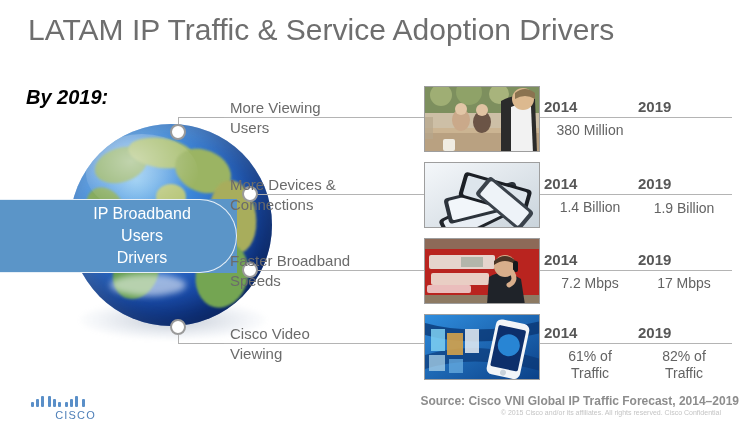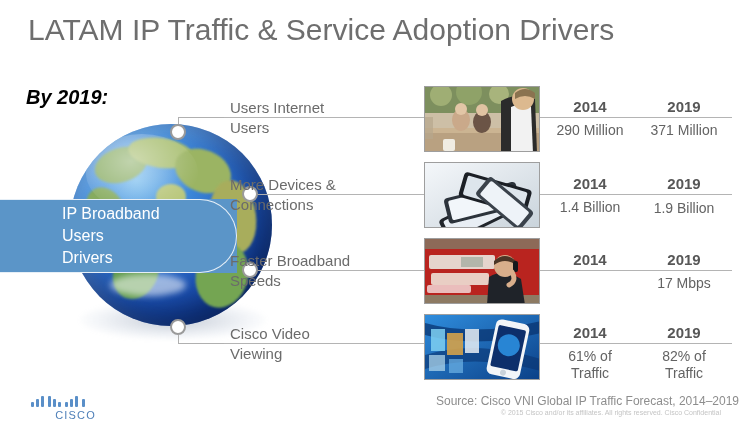--- a/index.html
+++ b/index.html
@@ -112,20 +112,21 @@
     border-top-right-radius: 37px;
     border-bottom-right-radius: 37px;
     border: 1px solid rgba(255,255,255,0.85);
     border-left: none;
     box-sizing: border-box;
   }
   .banner-text {
     position: absolute;
     left: 62px; top: 203px;
     width: 160px;
+    text-align: center;
     color: #ffffff;
     font-size: 16px;
     line-height: 22px;
   }
 
   
   .conn { position: absolute; background: #b0b0b0; }
   .conn-v { width: 1px; }
   .conn-h { height: 1px; }
   .node {
@@ -154,21 +155,21 @@
     border: 1px solid #9e9e9e;
     box-sizing: border-box;
     overflow: hidden;
     background: #cccccc;
   }
   .thumb svg { display: block; }
 
   .col-year {
     position: absolute;
     width: 92px;
-    text-align: center;
+    text-align: left;
     font-size: 15px;
     font-weight: bold;
     color: #575757;
   }
   .col-val {
     position: absolute;
     width: 92px;
     text-align: center;
     font-size: 14px;
     color: #636363;
@@ -177,20 +178,21 @@
 
   
   .source {
     position: absolute;
     left: 0; right: 12px;
     top: 394px;
     text-align: right;
     font-size: 12px;
     color: #8d8d8d;
     white-space: nowrap;
+    font-weight: bold;
   }
   .copyright {
     position: absolute;
     left: 0; right: 30px;
     top: 409px;
     text-align: right;
     font-size: 7px;
     color: #c4c4c4;
     white-space: nowrap;
   }
@@ -257,21 +259,21 @@
   </div>
 
   <div class="conn conn-v" style="left:178px; top:117px; height:15px;"></div>
   <div class="conn conn-h" style="left:178px; top:117px; width:46px;"></div>
   <div class="node" style="left:170px; top:124px;"></div>
 
   <div class="row-rule" style="left:224px; top:117px; width:200px;"></div>
   <div class="row-rule" style="left:540px; top:117px; width:192px;"></div>
 
   <div class="row-label" style="left:230px; top:98px;">
-    <div>Users Internet</div>
+    <div>More Viewing</div>
     <div>Users</div>
   </div>
 
   <div class="thumb" style="left:424px; top:86px; height:66px;">
     <svg width="116" height="66" viewBox="0 0 116 66">
       <rect x="0" y="0" width="116" height="66" fill="#cdbfa6"></rect>
       <rect x="0" y="0" width="116" height="26" fill="#7d8f5e"></rect>
       <circle cx="16" cy="8" r="11" fill="#9fae74"></circle>
       <circle cx="44" cy="5" r="13" fill="#8fa268"></circle>
       <circle cx="74" cy="7" r="10" fill="#a8b47c"></circle>
@@ -286,25 +288,21 @@
       <circle cx="98" cy="12" r="11" fill="#dcb98f"></circle>
       <path d="M90 6 Q100 -2 110 6 L110 12 Q100 6 90 12 Z" fill="#8a7350"></path>
       <rect x="18" y="52" width="12" height="12" rx="2" fill="#f0ece2"></rect>
       <rect x="0" y="30" width="8" height="22" fill="#b6a68d" opacity="0.7"></rect>
     </svg>
   </div>
 
   <div class="col-year" style="left:544px; top:98px;">2014</div>
   <div class="col-year" style="left:638px; top:98px;">2019</div>
   <div class="col-val" style="left:544px; top:122px;">
-    <div>290 Million</div>
-    <div></div>
-  </div>
-  <div class="col-val" style="left:638px; top:122px;">
-    <div>371 Million</div>
+    <div>380 Million</div>
     <div></div>
   </div>
 
   <div class="conn conn-h" style="left:258px; top:194px; width:44px;"></div>
   <div class="node" style="left:242px; top:186px;"></div>
 
   <div class="row-rule" style="left:302px; top:194px; width:122px;"></div>
   <div class="row-rule" style="left:540px; top:194px; width:192px;"></div>
 
   <div class="row-label" style="left:230px; top:175px;">
@@ -375,20 +373,24 @@
       <path d="M62 66 L64 38 Q80 28 96 40 L100 66 Z" fill="#1f2329"></path>
       <circle cx="80" cy="27" r="11" fill="#d8ae8b"></circle>
       <path d="M69 22 Q80 12 91 22 L91 26 Q80 18 69 26 Z" fill="#4a3526"></path>
       <rect x="88" y="22" width="5" height="11" rx="2" fill="#15181c"></rect>
       <path d="M87 33 Q92 42 84 46" stroke="#d8ae8b" stroke-width="5" fill="none" stroke-linecap="round"></path>
     </svg>
   </div>
 
   <div class="col-year" style="left:544px; top:251px;">2014</div>
   <div class="col-year" style="left:638px; top:251px;">2019</div>
+  <div class="col-val" style="left:544px; top:275px;">
+    <div>7.2 Mbps</div>
+    <div></div>
+  </div>
   <div class="col-val" style="left:638px; top:275px;">
     <div>17 Mbps</div>
     <div></div>
   </div>
 
   <div class="conn conn-v" style="left:178px; top:335px; height:9px;"></div>
   <div class="conn conn-h" style="left:178px; top:343px; width:46px;"></div>
   <div class="node" style="left:170px; top:319px;"></div>
 
   <div class="row-rule" style="left:224px; top:343px; width:200px;"></div>

